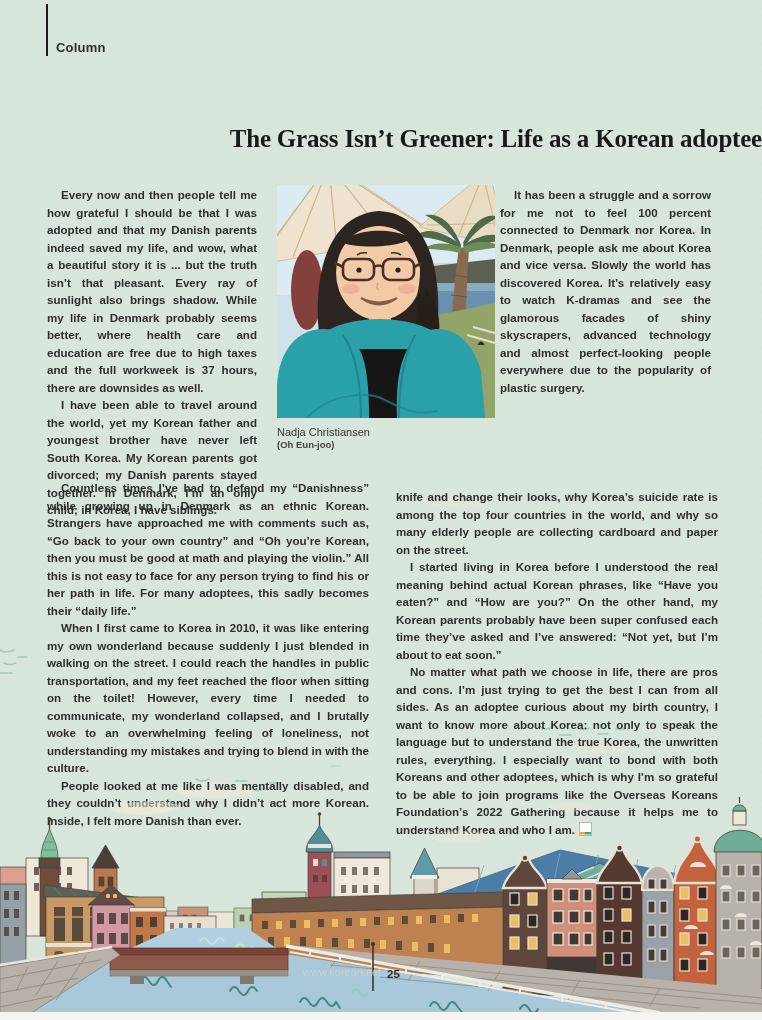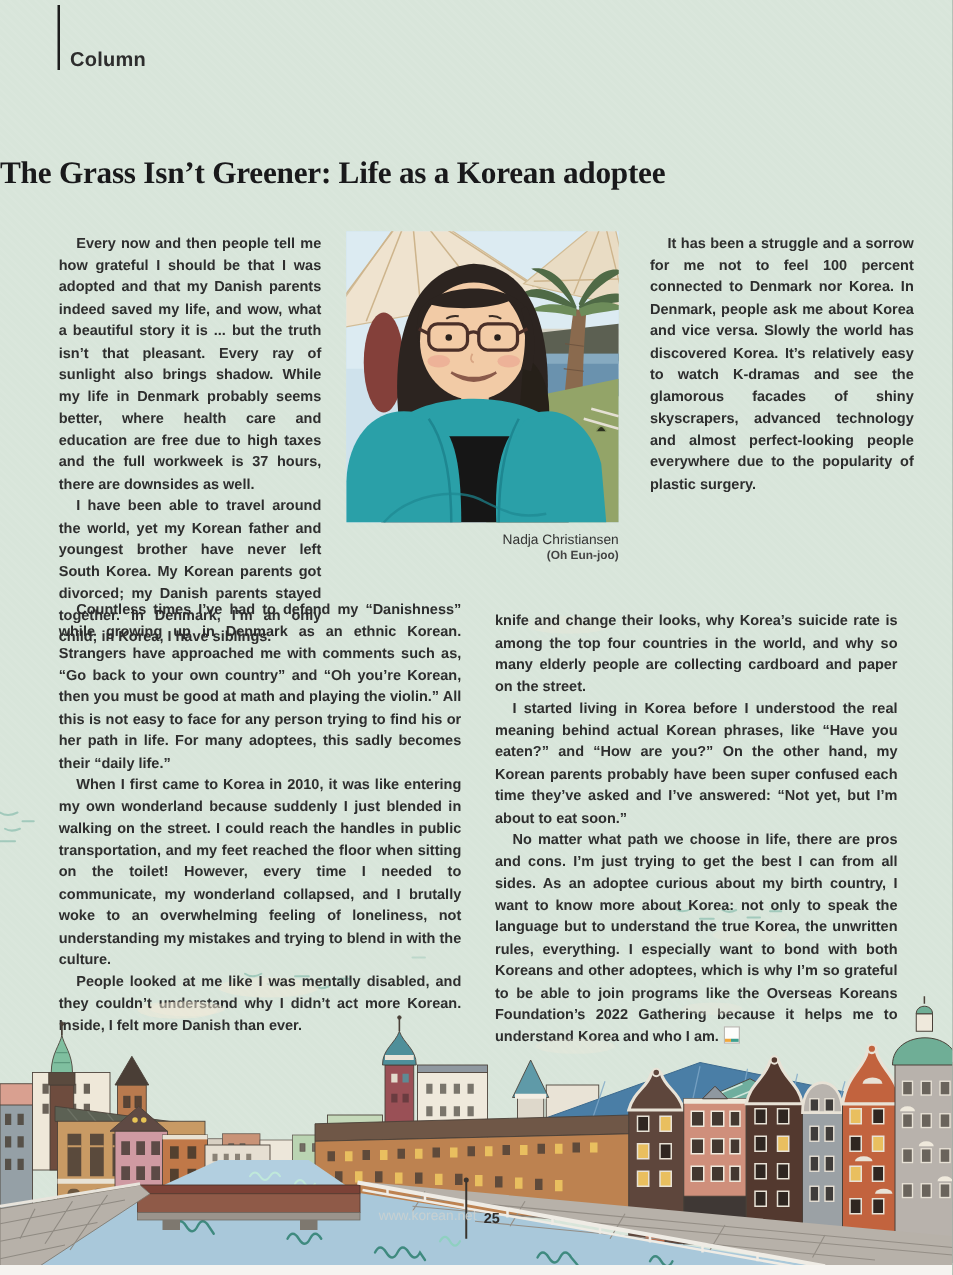--- a/index.html
+++ b/index.html
@@ -6,38 +6,38 @@
   #page{
     position:relative;width:762px;height:1020px;margin:0 auto;
     background:#d8e5da;
     background-image:repeating-linear-gradient(45deg, rgba(255,255,255,.045) 0 2px, rgba(0,0,0,0) 2px 5px);
     overflow:hidden;
     font-family:"Liberation Sans", sans-serif;
     color:#2d2d2d;
   }
   
   #col-rule{position:absolute;left:46px;top:4px;width:2px;height:52px;background:#1c1c1c;}
-  #col-label{position:absolute;left:56px;top:40px;font-size:16px;font-weight:bold;letter-spacing:.2px;}
+  #col-label{position:absolute;left:56px;top:40px;font-size:13px;font-weight:bold;letter-spacing:.2px;}
   #title{
-    position:absolute;left:0;top:108px;width:762px;text-align:left;
+    position:absolute;left:0;top:108px;width:762px;text-align:right;
     font-family:"Liberation Serif", serif;font-weight:bold;font-size:25px;color:#19191b;
     letter-spacing:-0.2px;
   }
   
   .txt{position:absolute;font-size:11.6px;line-height:17.5px;text-align:justify;color:#2e2e2e;font-weight:bold;}
   .txt p{margin:0;}
   .txt p.ind{text-indent:14px;}
   #col-left-narrow{left:47px;top:186px;width:210px;}
-  #col-right-narrow{left:520px;top:186px;width:211px;}
+  #col-right-narrow{left:500px;top:186px;width:211px;}
   #col-left-wide{left:47px;top:469px;width:322px;margin-top:10px;}
   #col-right-wide{left:396px;top:464px;width:322px;margin-top:24px;}
   
   #photo-block{position:absolute;left:277px;top:185px;width:218px;}
   #photo{display:block;width:218px;height:233px;background:#cfe2ec;}
-  #caption{margin-top:8px;text-align:right;}
+  #caption{margin-top:8px;text-align:left;}
   #caption .nm{font-size:11px;color:#333;}
   #caption .sub{font-size:9.5px;color:#444;margin-top:1px;font-weight:bold;}
   
   .endmark{
     display:inline-block;width:11px;height:12px;margin-left:4px;vertical-align:-2px;
     background:linear-gradient(to right,#f0a73c 0 45%,#3da08f 45%) left bottom/100% 2.5px no-repeat,#fdfdfb;
     border:1px solid #b9b9b2;font-size:8px;line-height:11px;text-align:center;color:#333;
     overflow:hidden;
   }
   #illustration{position:absolute;left:0;top:795px;width:762px;height:225px;}

